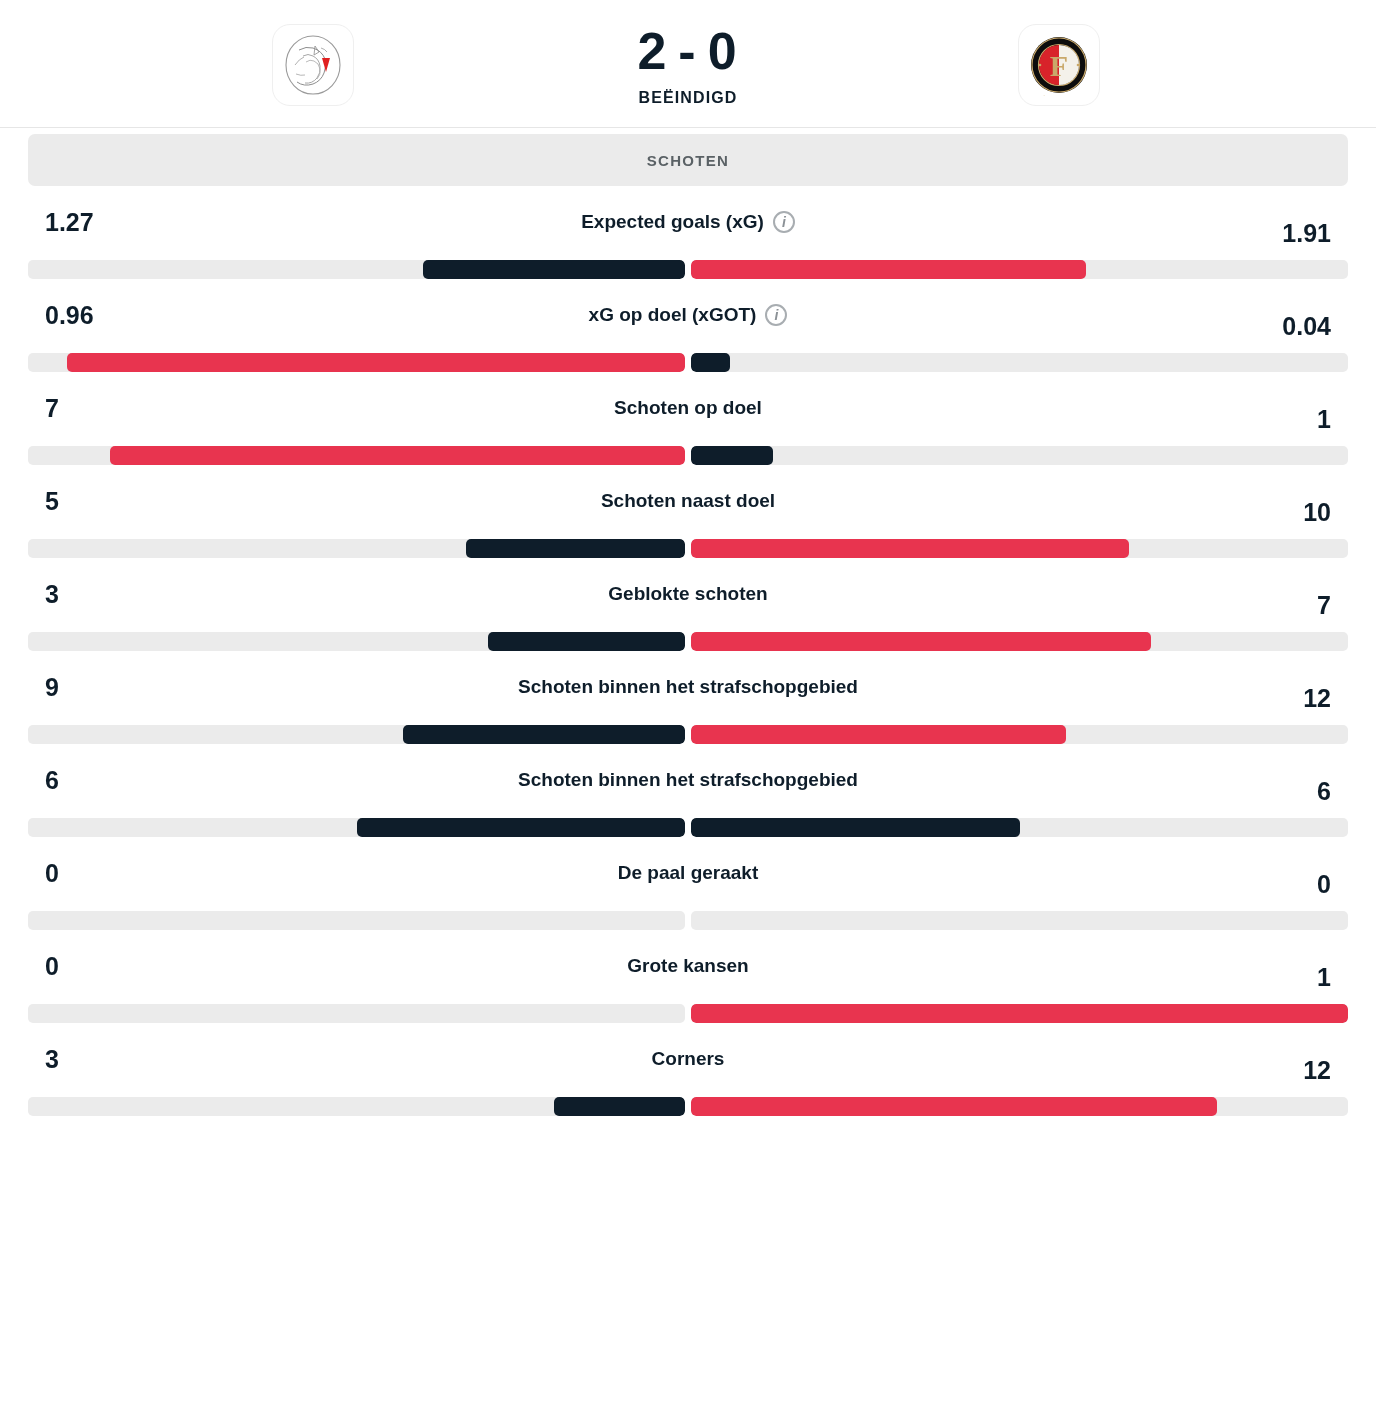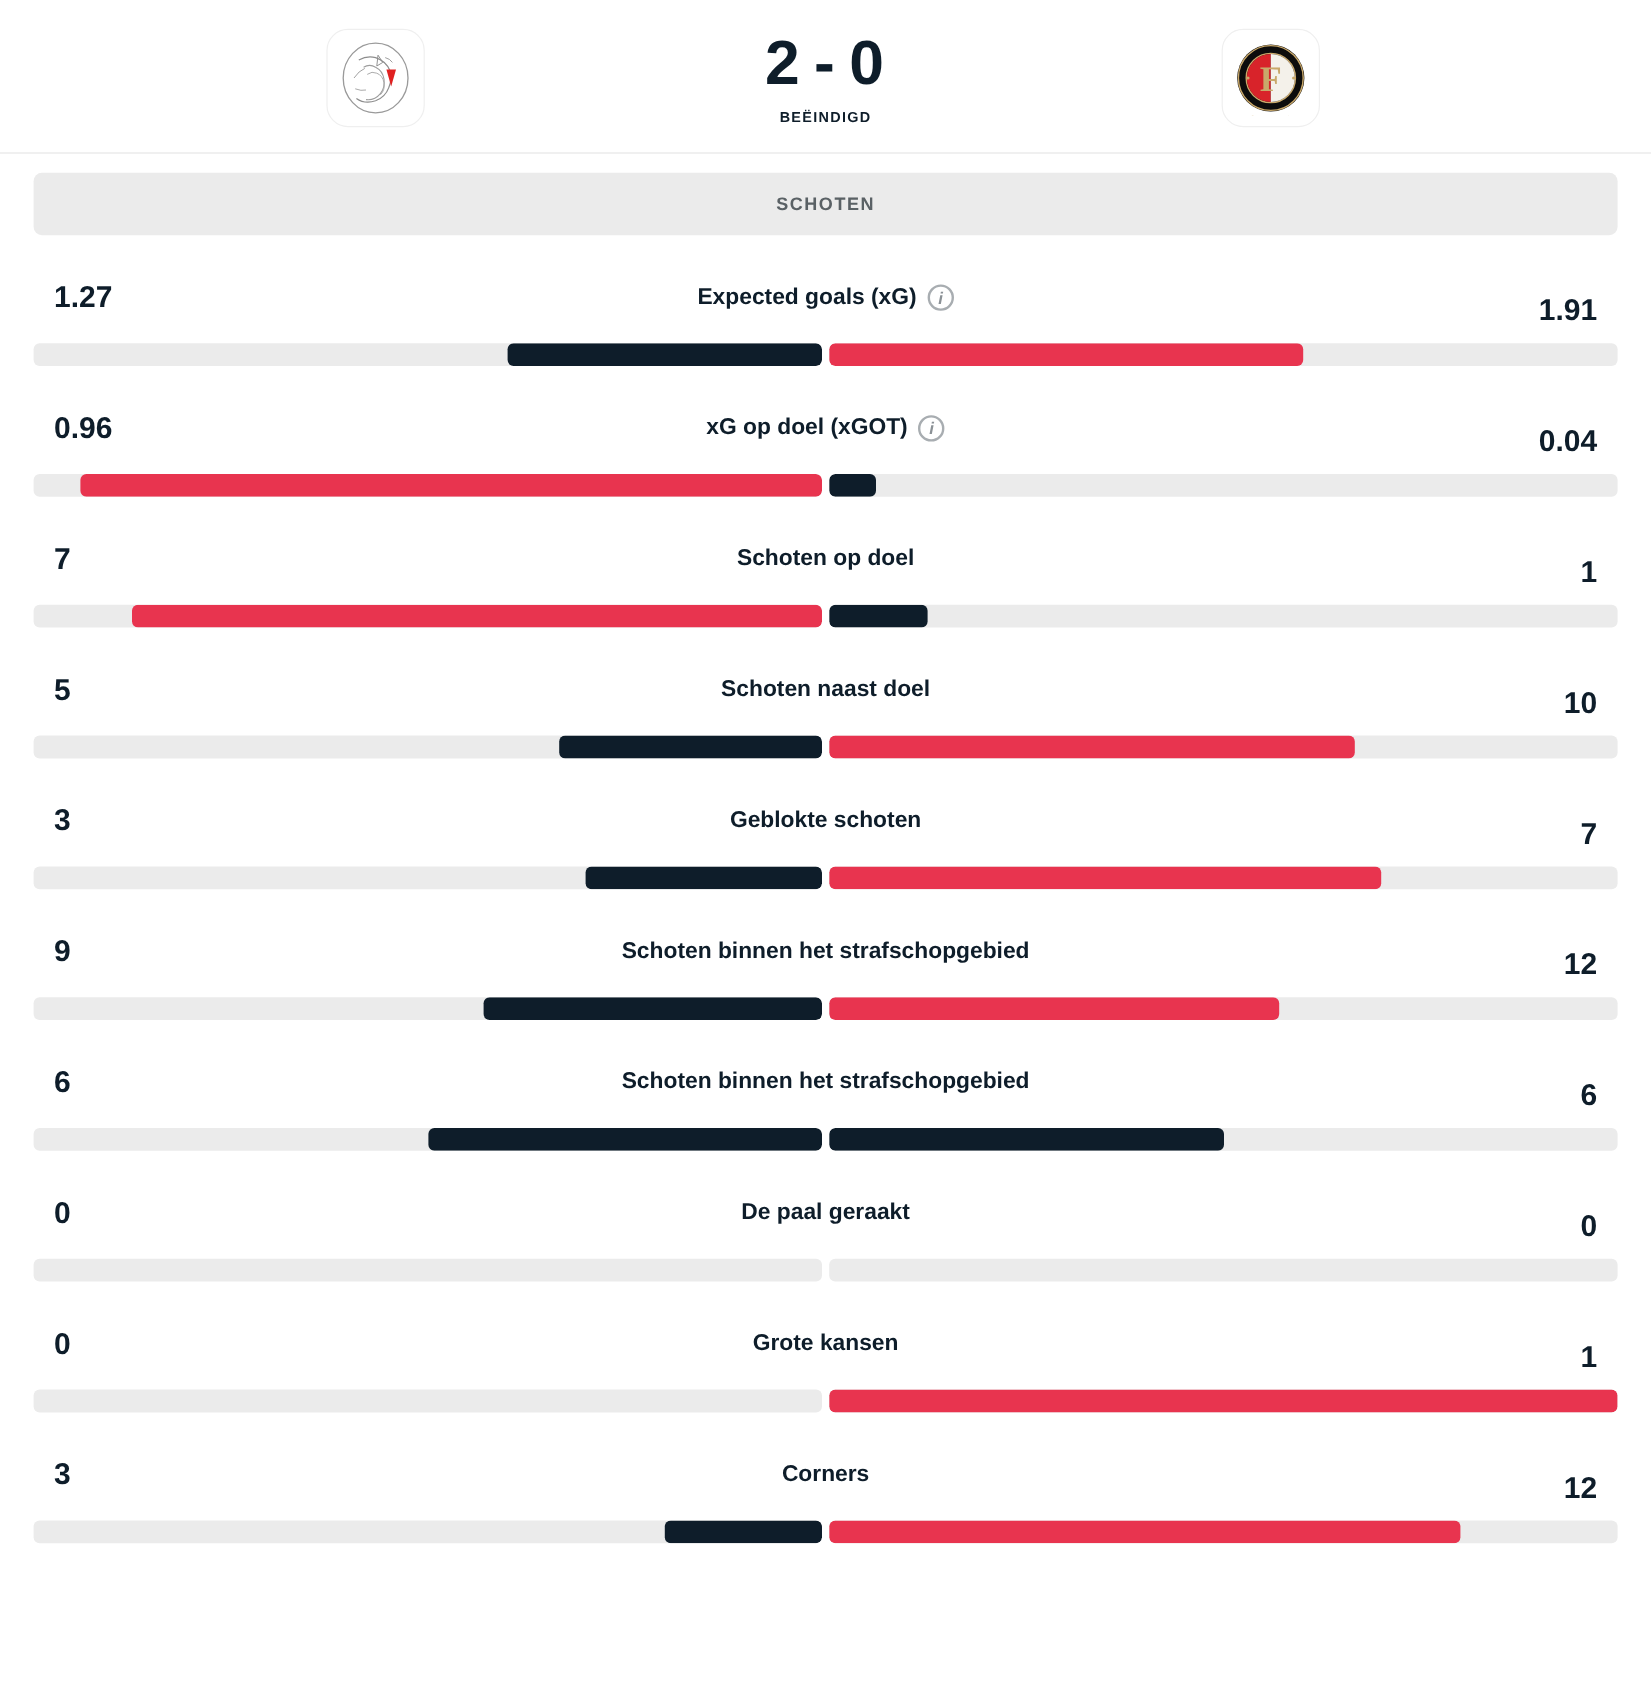--- a/index.html
+++ b/index.html
@@ -51,44 +51,44 @@
     letter-spacing: 2px;
     line-height: 1;
     color: #0e1d2a;
     display: flex;
     align-items: center;
     gap: 10px;
   }
   .score-dash { font-size: 52px; font-weight: 700; }
   .score-status {
     margin-top: 12px;
-    font-size: 12px;
+    font-size: 16px;
     font-weight: 700;
     letter-spacing: 1.1px;
     color: #0e1d2a;
   }
 
   
   .stats-body { padding: 0 28px; }
 
   .section-header {
     height: 52px;
     background: #ebebeb;
     border-radius: 7px;
     display: flex;
     align-items: center;
     justify-content: center;
     font-size: 15px;
     font-weight: 700;
     letter-spacing: 1.3px;
     color: #5a6165;
-    margin-top: 16px;
-  }
-
-  .stat-row { padding-top: 26px; }
+    margin-top: 6px;
+  }
+
+  .stat-row { padding-top: 10px; }
 
   .stat-top {
     display: flex;
     align-items: center;
     justify-content: space-between;
     padding: 0 17px;
     margin-bottom: 12px;
   }
   .stat-value {
     font-size: 25px;

